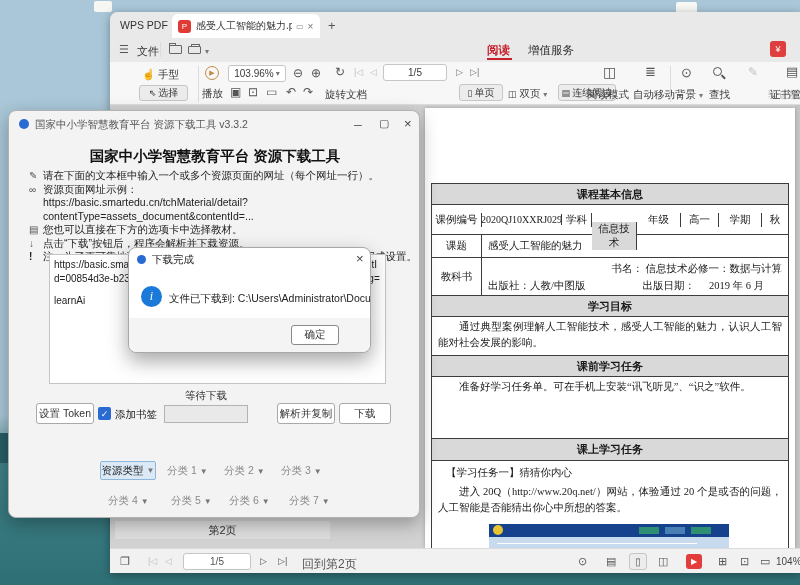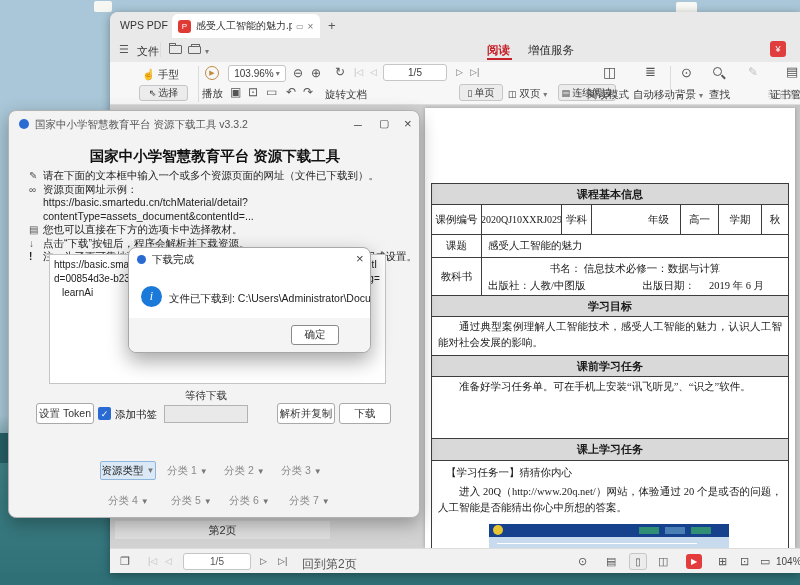--- a/index.html
+++ b/index.html
@@ -27,21 +27,21 @@
   .inst-ico{display:inline-block;width:14px;color:#555;font-size:10px;}
   
   .dlg{left:128px;top:247px;width:243px;height:106px;background:#fff;border:1px solid #a8a8a8;border-radius:8px;box-shadow:0 8px 20px rgba(0,0,0,.35);}
   
   .page{position:absolute;left:315px;top:96px;width:370px;height:440px;background:#fff;box-shadow:0 0 4px rgba(0,0,0,.25);font-family:"Liberation Serif",serif;color:#1a1a1a;overflow:hidden;}
   .pdftable{position:absolute;left:6px;top:75px;width:358px;border:1px solid #3d3d3d;border-bottom:none;font-size:10.5px;}
   .prow{display:flex;border-bottom:1px solid #3d3d3d;background:#fff;}
   .prow.hdr{background:#d9d9d9;font-weight:bold;justify-content:center;align-items:center;font-size:11px;}
   .pc{border-right:1px solid #3d3d3d;display:flex;align-items:center;justify-content:center;text-align:center;padding:0 2px;overflow:hidden;}
   .pc:last-child{border-right:none;}
-  .pc.left{justify-content:flex-start;text-align:center;padding-left:6px;}
+  .pc.left{justify-content:flex-start;text-align:right;padding-left:6px;}
   .ppar{margin:0;padding:2px 6px;text-indent:2em;line-height:16px;text-align:justify;}
   .statusbar{position:absolute;left:0;top:536px;width:690px;height:25px;background:#f1f1f1;border-top:1px solid #dcdcdc;font-size:10px;color:#555;}
   .sico{position:absolute;font-size:11px;color:#555;line-height:1;}
   .caret{font-size:8px;color:#777;}
   .miniwin{position:absolute;font-size:11px;color:#444;line-height:1;}
   .icon-search{position:absolute;width:9px;height:9px;border:1.5px solid #555;border-radius:50%;}
   .icon-search::after{content:"";position:absolute;left:7px;top:8px;width:5px;height:1.5px;background:#555;transform:rotate(45deg);}
   .folder{position:absolute;width:13px;height:9px;border:1px solid #666;border-radius:1px;}
   .folder::before{content:"";position:absolute;left:-1px;top:-3px;width:5px;height:2px;border:1px solid #666;border-bottom:none;border-radius:1px 1px 0 0;}
   .printer{position:absolute;width:13px;height:8px;border:1px solid #666;border-radius:1px;}
@@ -142,21 +142,21 @@
       <div class="ticon" style="left:676px;top:3px;font-size:13px;">▤</div>
       <div class="tbtxt" style="left:660px;top:26px;">证书管理</div>
     </div>
 
     <div class="abs" style="left:0;top:93px;width:690px;height:443px;background:#d2d2d2;"></div>
     <div class="abs" style="left:685px;top:93px;width:5px;height:443px;background:#c6c6c6;"></div>
 
     <div class="page">
       <div class="pdftable">
         <div class="prow hdr" style="height:21px;">课程基本信息</div>
-        <div class="prow" style="height:30px;">
+        <div class="prow" style="height:30px;align-items:center;">
           <div class="pc" style="width:50px;">课例编号</div>
           <div class="pc" style="width:80px;font-size:10px;">2020QJ10XXRJ029</div>
           <div class="pc" style="width:30px;">学科</div>
           <div class="pc" style="width:45px;background:#d9d9d9;margin-top:32px;">信息技术</div>
           <div class="pc" style="width:44px;">年级</div>
           <div class="pc" style="width:38px;">高一</div>
           <div class="pc" style="width:43px;">学期</div>
           <div class="pc" style="flex:1;">秋</div>
         </div>
         <div class="prow" style="height:23px;">
@@ -233,35 +233,35 @@
   <div class="win tool">
     <div class="abs" style="left:10px;top:8px;width:10px;height:10px;background:#2a6bd3;border-radius:50%;"></div>
     <div class="abs nowrap" style="left:26px;top:7px;font-size:10.5px;color:#555;">国家中小学智慧教育平台 资源下载工具 v3.3.2</div>
     <div class="miniwin" style="left:345px;top:9px;">─</div>
     <div class="miniwin" style="left:370px;top:7px;">▢</div>
     <div class="miniwin" style="left:395px;top:6px;font-size:13px;">×</div>
 
     <div class="abs" style="left:0;top:36px;width:412px;text-align:center;font-size:14.5px;font-weight:bold;color:#111;">国家中小学智慧教育平台 资源下载工具</div>
 
     <div class="abs" style="left:20px;top:58px;width:388px;">
-      <div class="inst-row"><span class="inst-ico">✎</span><span>请在下面的文本框中输入一个或多个资源页面的网址（文件已下载到）。</span></div>
+      <div class="inst-row"><span class="inst-ico">✎</span><span>请在下面的文本框中输入一个或多个资源页面的网址（每个网址一行）。</span></div>
       <div class="inst-row"><span class="inst-ico">∞</span><span>资源页面网址示例：</span></div>
       <div class="inst-row" style="padding-left:14px;"><span>https://basic.smartedu.cn/tchMaterial/detail?</span></div>
       <div class="inst-row" style="padding-left:14px;"><span>contentType=assets_document&amp;contentId=...</span></div>
       <div class="inst-row"><span class="inst-ico">▤</span><span>您也可以直接在下方的选项卡中选择教材。</span></div>
       <div class="inst-row"><span class="inst-ico">↓</span><span>点击“下载”按钮后，程序会解析并下载资源。</span></div>
       <div class="inst-row"><span class="inst-ico" style="font-weight:bold;color:#222;">!</span><span>注：为了更可靠地下载，建议点击“设置 Token”按钮，参照界面的说明完成设置。</span></div>
     </div>
 
     <div class="abs" style="left:40px;top:143px;width:337px;height:130px;background:#fff;border:1px solid #c4c4c4;font-size:10px;color:#222;">
       <span class="abs nowrap" style="left:4px;top:4px;">https://basic.smart</span>
       <span class="abs nowrap" style="left:302px;top:4px;">ntentI</span>
       <span class="abs nowrap" style="left:4px;top:18px;">d=00854d3e-b236</span>
       <span class="abs nowrap" style="left:305px;top:18px;">alog=</span>
-      <span class="abs nowrap" style="left:4px;top:32px;margin-left:8px;">learnAi</span>
+      <span class="abs nowrap" style="left:4px;top:40px;">learnAi</span>
     </div>
 
     <div class="abs" style="left:137px;top:278px;width:120px;text-align:center;font-size:10.5px;color:#333;">等待下载</div>
     <div class="abs" style="left:155px;top:294px;width:84px;height:18px;background:#e9e9e9;border:1px solid #b3b3b3;"></div>
 
     <div class="btn" style="left:27px;top:292px;width:58px;height:21px;">设置 Token</div>
     <div class="abs" style="left:89px;top:296px;width:13px;height:13px;background:#2a6bd3;border-radius:2px;color:#fff;font-size:9px;display:flex;align-items:center;justify-content:center;">✓</div>
     <div class="abs" style="left:106px;top:297px;font-size:10.5px;color:#222;">添加书签</div>
     <div class="btn" style="left:268px;top:292px;width:58px;height:21px;">解析并复制</div>
     <div class="btn" style="left:330px;top:292px;width:52px;height:21px;">下载</div>

